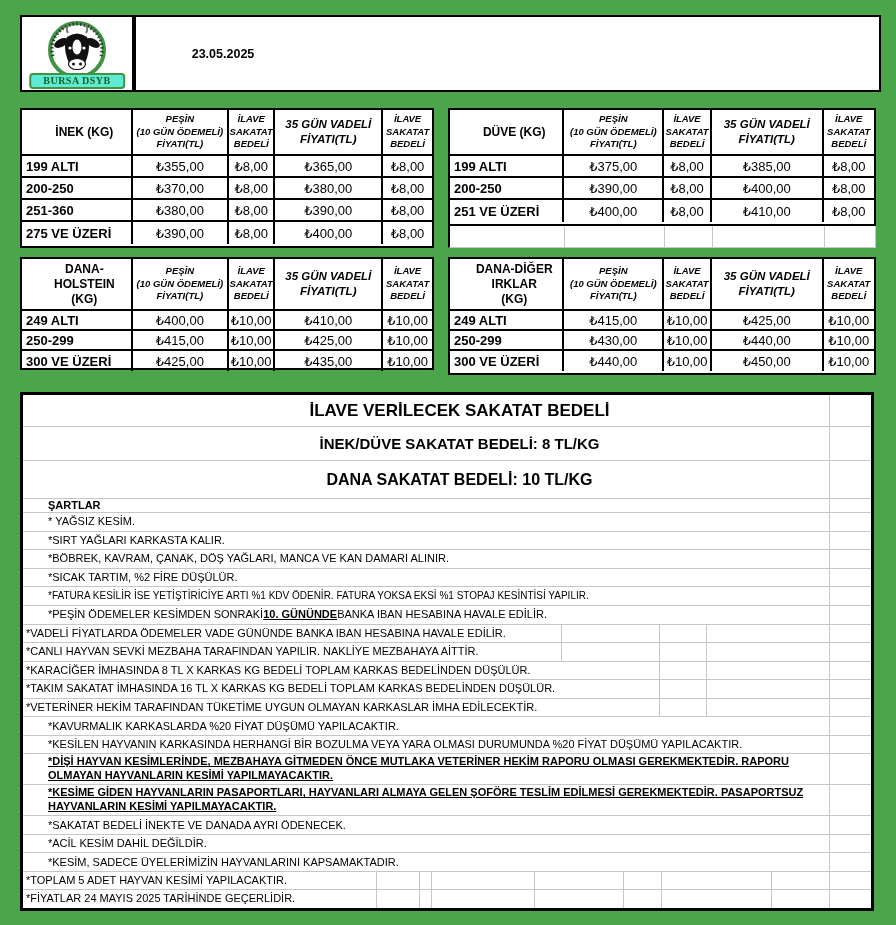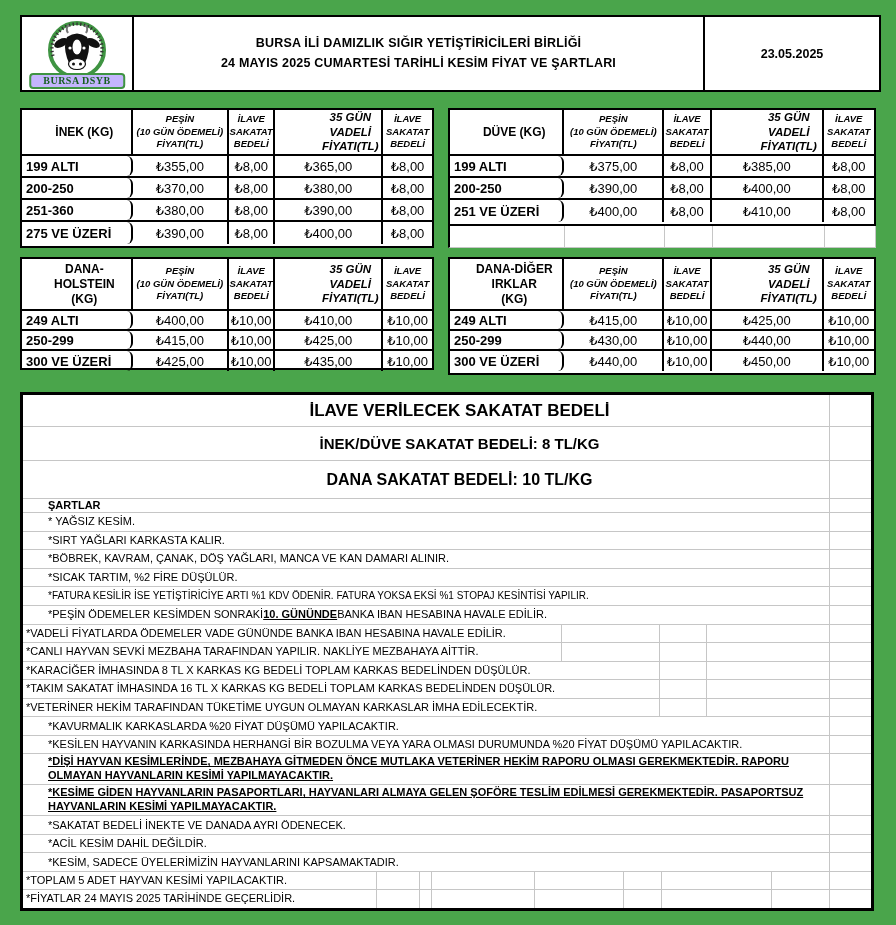--- a/index.html
+++ b/index.html
@@ -22,42 +22,42 @@
     position:absolute;left:20px;top:15px;width:861px;height:77px;
     background:#fff;border:2px solid #000;display:flex;
   }
   .logo-cell{width:112px;border-right:2px solid #000;display:flex;align-items:center;justify-content:center;background:#fff;}
   .title-cell{flex:1;display:flex;flex-direction:column;align-items:center;justify-content:center;text-align:center;}
   .title-cell div{font-weight:bold;font-size:12.5px;line-height:1.55;letter-spacing:.2px;}
   .date-cell{width:176px;border-left:2px solid #000;display:flex;align-items:center;justify-content:center;font-weight:bold;font-size:12.5px;}
   .logo{position:relative;width:76px;height:72px;}
   .logo-banner{
     position:absolute;left:50%;bottom:1px;transform:translateX(-50%);
-    background:#c4b5fd;border:2px solid var(--green-dark);border-radius:4px;
+    background:#5eead4;border:2px solid var(--green-dark);border-radius:4px;
     color:#155e1e;font-family:"Liberation Serif","DejaVu Serif",serif;
     font-weight:bold;font-size:10px;line-height:12px;padding:0 12px;letter-spacing:.5px;white-space:nowrap;
   }
   
   .ptable{position:absolute;background:#fff;border:2px solid #000;}
   .pt-head,.pt-row{display:flex;width:100%;}
   .pt-head{border-bottom:2px solid #000;}
   .t-top .pt-head{height:46px;}
   .t-bot .pt-head{height:52px;}
   .t-top .pt-row{height:22px;}
   .t-bot .pt-row{height:20px;}
   .pt-row{border-bottom:2px solid #000;}
   .pt-body .pt-row:last-child{border-bottom:none;}
   .pt-cell{border-right:2px solid #000;display:flex;align-items:center;justify-content:center;text-align:center;overflow:hidden;}
   .pt-head .pt-cell:last-child,.pt-row .pt-cell:last-child{border-right:none;}
   .cw1{width:27%;} .cw2{width:23.5%;} .cw3{width:11.3%;} .cw4{width:26.3%;} .cw5{width:11.9%;}
   .pt-title{font-weight:bold;font-size:12px;white-space:pre-line;line-height:1.25;padding-left:16px;}
   .pt-h{font-weight:bold;font-size:9.5px;white-space:pre-line;line-height:1.3;font-style:italic;}
-  .pt-h.h-big{font-size:11.5px;padding-left:44px;}
+  .pt-h.h-big{font-size:11.5px;}
   .pt-row .pt-cell{font-size:13px;}
-  .pt-row .pt-cell.row-label{font-weight:bold;justify-content:flex-start;text-align:left;padding-left:4px;border-radius:6px;}
+  .pt-row .pt-cell.row-label{font-weight:bold;justify-content:flex-start;text-align:left;padding-left:4px;}
   
   .empty-row{
     position:absolute;left:448px;top:226px;width:428px;height:22px;background:#fff;
     border-left:2px solid #000;border-bottom:1px solid var(--grid-gray);display:flex;
   }
   .empty-row div{border-right:1px solid var(--grid-gray);height:100%;}
   
   .bottom-box{
     position:absolute;left:20px;top:392px;width:854px;height:519px;
     background:#fff;border:3px solid #000;display:flex;flex-direction:column;
@@ -107,24 +107,20 @@
         <ellipse cx="38" cy="29" rx="4.5" ry="7.5" fill="#ffffff"></ellipse>
         <circle cx="31" cy="30" r="1.6" fill="#ffffff"></circle>
         <circle cx="45" cy="30" r="1.6" fill="#ffffff"></circle>
         <ellipse cx="38" cy="46" rx="8.5" ry="5.5" fill="#ffffff" stroke="#111111" stroke-width="1.2"></ellipse>
         <circle cx="34.5" cy="46" r="1.5" fill="#111111"></circle>
         <circle cx="41.5" cy="46" r="1.5" fill="#111111"></circle>
       </svg>
       <div class="logo-banner">BURSA DSYB</div>
     </div>
   </div>
-  <div class="title-cell">
-    <div>BURSA İLİ DAMIZLIK SIĞIR YETİŞTİRİCİLERİ BİRLİĞİ</div>
-    <div>24 MAYIS 2025 CUMARTESİ TARİHLİ KESİM FİYAT VE ŞARTLARI</div>
-  </div>
   <div class="date-cell">23.05.2025</div>
 </div>
 
 <section class="ptable t-top" style="left:20px;top:108px;width:414px;height:140px;">
   <div class="pt-head">
     <div class="pt-cell cw1 pt-title">İNEK (KG)</div>
     <div class="pt-cell cw2 pt-h">PEŞİN
 (10 GÜN ÖDEMELİ)
 FİYATI(TL)</div>
     <div class="pt-cell cw3 pt-h">İLAVE

